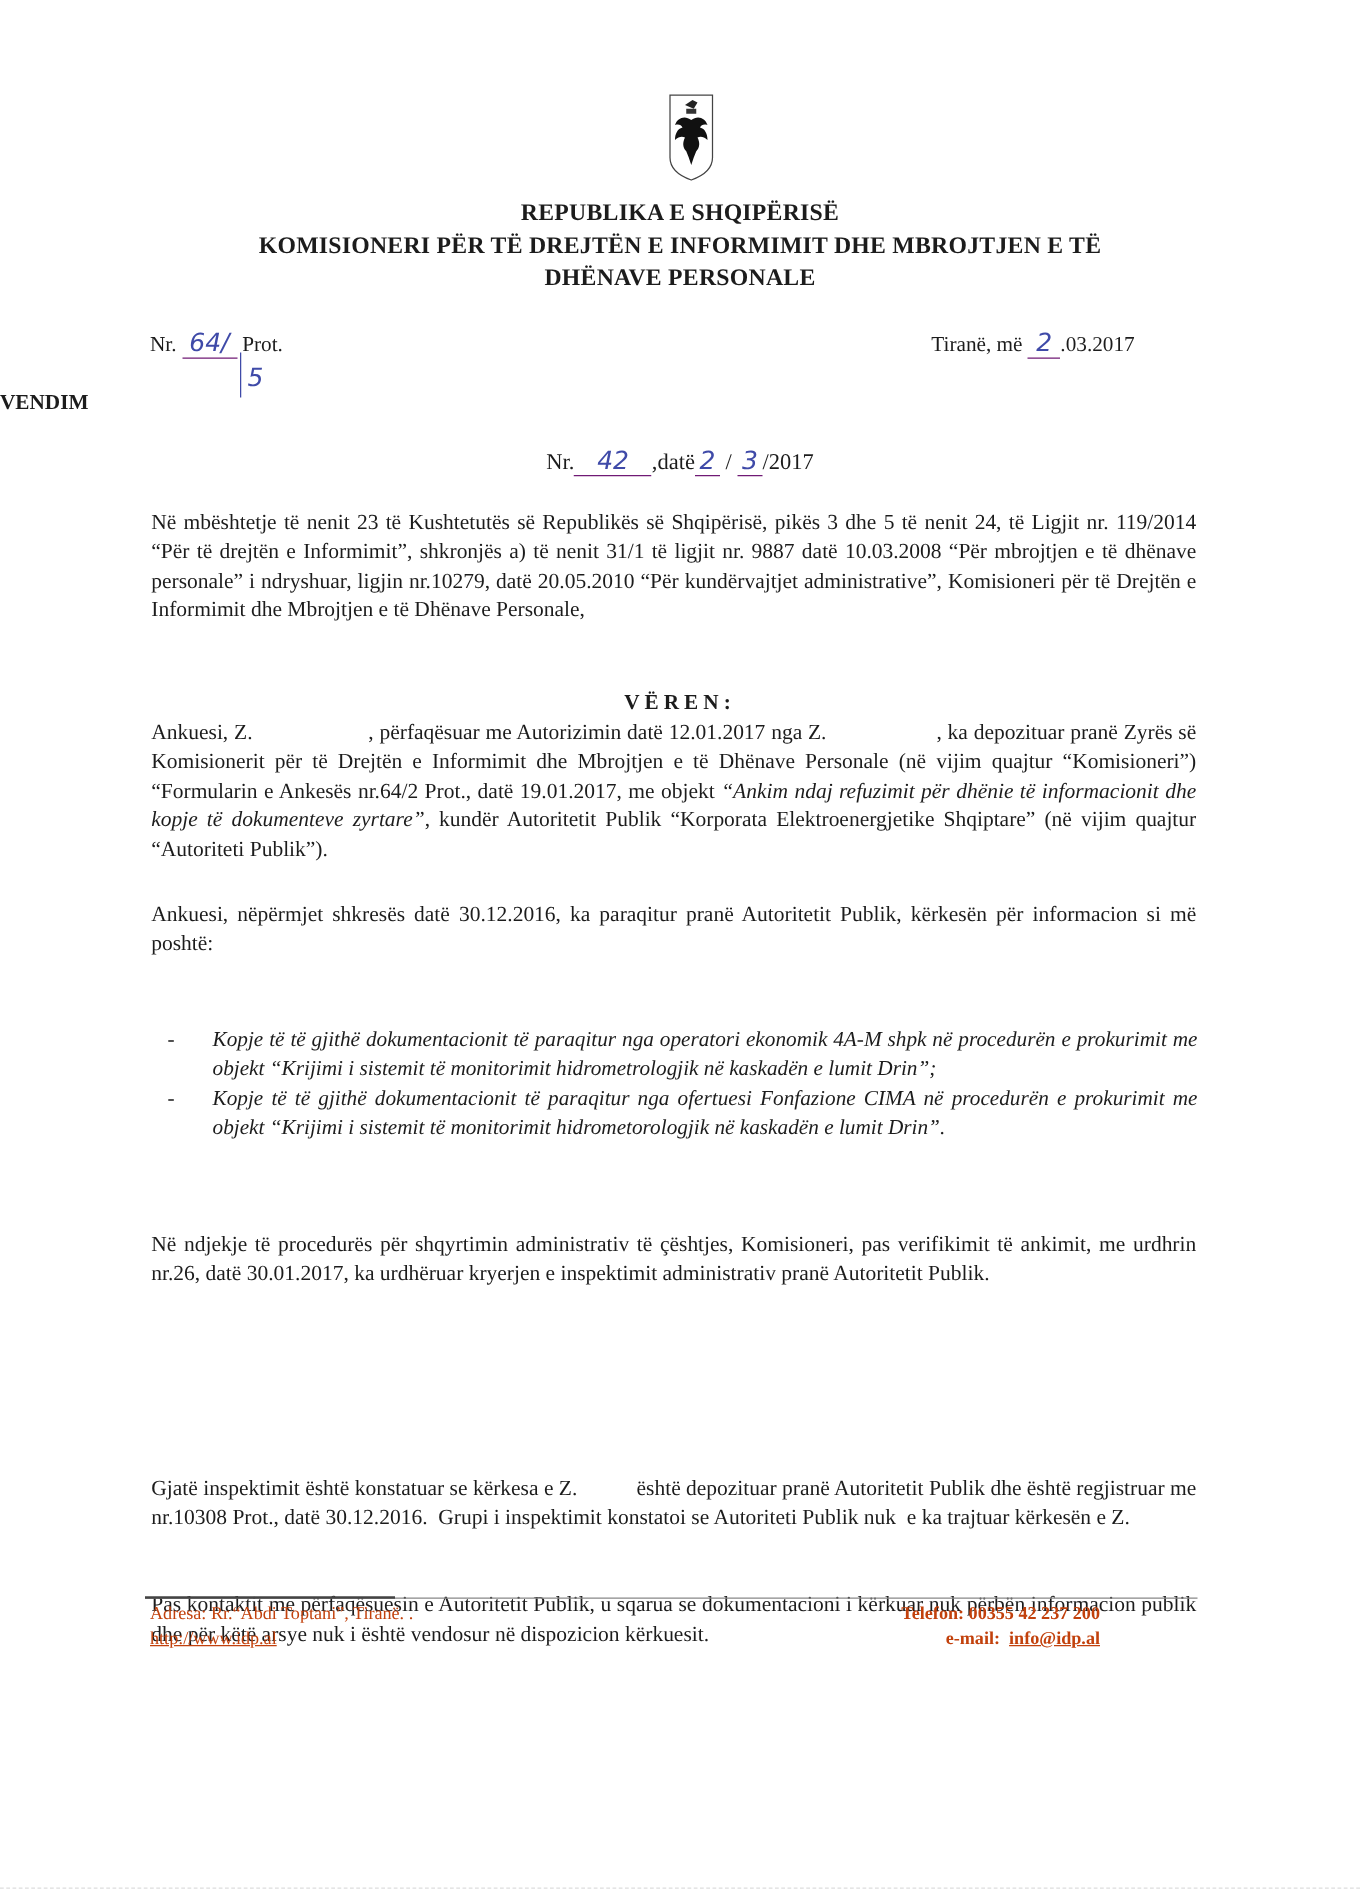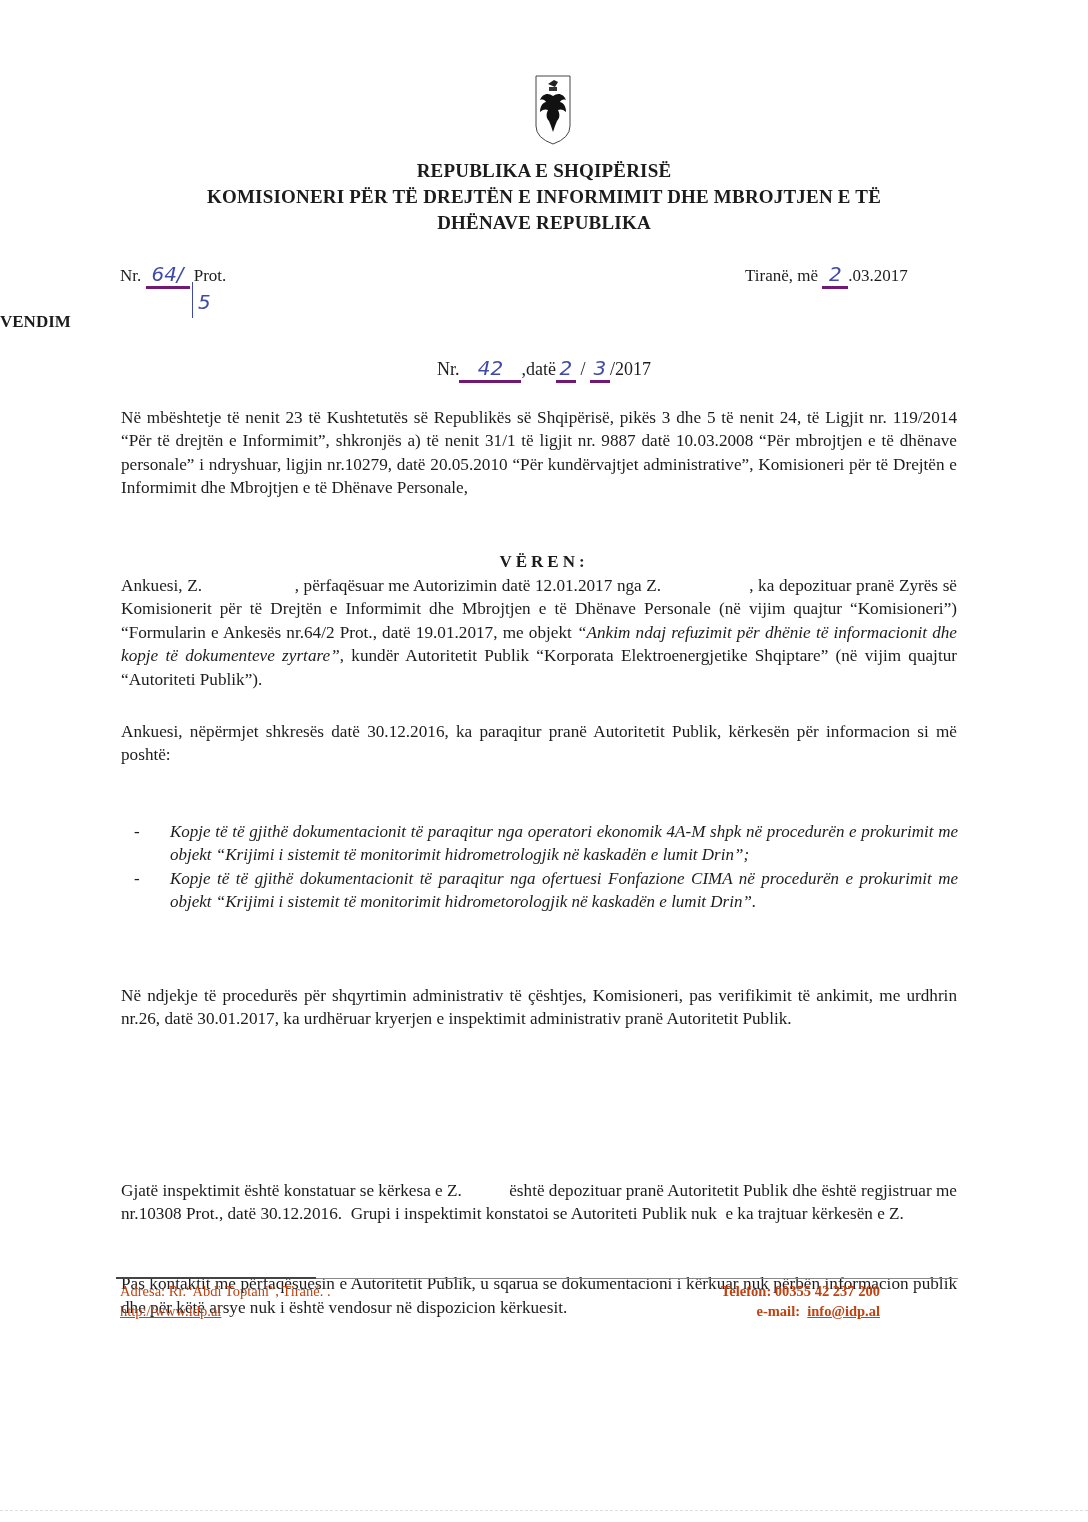--- a/index.html
+++ b/index.html
@@ -8,21 +8,21 @@
   .page { position: absolute; left: 0; top: 0; width: 964px; height: 1522px; }
   .emblem { position: absolute; left: 534px; top: 74px; width: 38px; height: 72px; }
   .hdr { position: absolute; left: 0; width: 1088px; text-align: center; font-weight: bold;
          font-size: 19px; letter-spacing: 0.2px; }
   .hdr1 { top: 160px; }
   .hdr2 { top: 186px; }
   .hdr3 { top: 212px; }
   .ref-left { position: absolute; left: 120px; top: 262px; font-size: 17px; }
   .ref-right { position: absolute; left: 745px; top: 262px; font-size: 17px; }
   .hand { font-family: "DejaVu Sans", sans-serif; color: #3f4aa8; font-size: 20px; font-style: italic; }
-  .uline { display: inline-block; border-bottom: 3px solid #701a75; text-align: center; }
+  .uline { display: inline-block; border-bottom: 1px solid #701a75; text-align: center; }
   .prot-sub { position: absolute; left: 198px; top: 290px; font-size: 20px; }
   .prot-bar { position: absolute; left: 192px; top: 282px; width: 1px; height: 36px; background: #3f4aa8; }
   .vendim { position: absolute; left: 0; width: 1088px; top: 312px; text-align: left; font-weight: bold; font-size: 17px; }
   .vnr { position: absolute; left: 0; width: 1088px; top: 356px; text-align: center; font-weight: normal; font-size: 18px; }
   .para { position: absolute; left: 121px; width: 836px; font-size: 17.2px; line-height: 23.4px; text-align: justify; }
   .p1 { top: 406px; }
   .veren { position: absolute; left: 0; width: 1088px; top: 552px; text-align: center; font-weight: bold; font-size: 17px; letter-spacing: 4px; }
   .p2 { top: 574px; }
   .p3 { top: 720px; }
   .bullets { position: absolute; left: 134px; width: 824px; top: 820px; font-size: 17px; line-height: 23.4px; }
@@ -47,21 +47,21 @@
 
   <svg class="emblem" viewBox="0 0 38 72">
     <path d="M2 2 H36 V52 Q36 64 19 70 Q2 64 2 52 Z" fill="#fff" stroke="#444" stroke-width="1"></path>
     <path d="M14 10 l6 -4 l4 2 l-3 5 z" fill="#222"></path>
     <rect x="15" y="13" width="8" height="4" fill="#333"></rect>
     <path d="M19 22 C14 18 8 20 6 26 C9 25 11 26 12 28 C8 29 6 33 6 38 C9 35 12 35 14 36 C12 40 12 44 15 47 L17 52 L19 58 L21 52 L23 47 C26 44 26 40 24 36 C26 35 29 35 32 38 C32 33 30 29 26 28 C27 26 29 25 32 26 C30 20 24 18 19 22 Z" fill="#111"></path>
   </svg>
 
   <div class="hdr hdr1">REPUBLIKA E SHQIPËRISË</div>
   <div class="hdr hdr2">KOMISIONERI PËR TË DREJTËN E  INFORMIMIT DHE MBROJTJEN E TË</div>
-  <div class="hdr hdr3">DHËNAVE REPUBLIKA</div>
+  <div class="hdr hdr3">DHËNAVE PERSONALE</div>
 
   <div class="ref-left">
     <span>Nr.</span>
     <span class="uline hand" style="width:44px">64/</span>
     <span>Prot.</span>
   </div>
   <div class="prot-bar"></div>
   <div class="prot-sub hand">5</div>
 
   <div class="ref-right">

